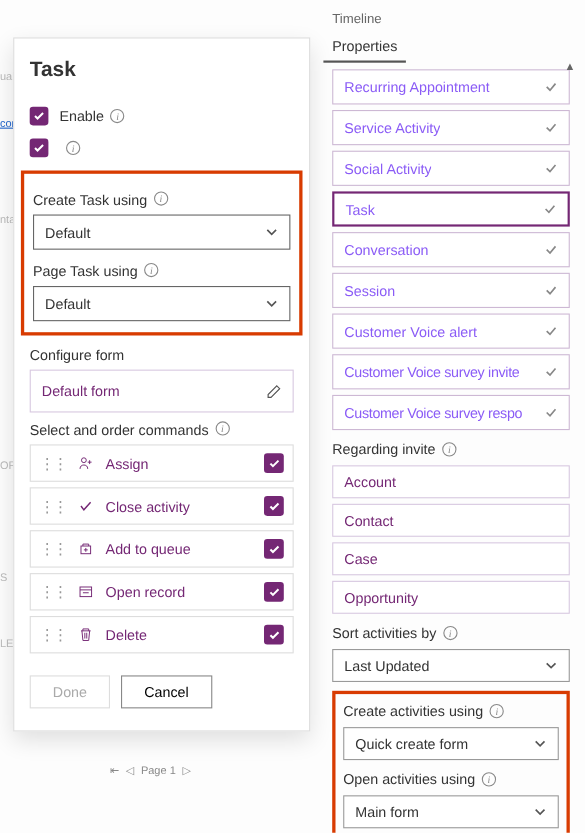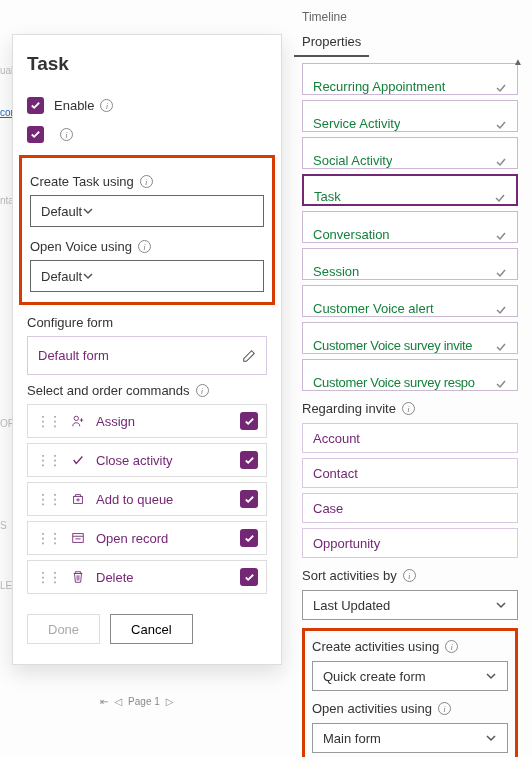--- a/index.html
+++ b/index.html
@@ -3,38 +3,38 @@
 <meta charset="utf-8">
 <style>
 *{box-sizing:border-box;margin:0;padding:0;font-family:"Segoe UI",-apple-system,sans-serif}
 body{background:#fdfdfd;width:532px;height:757px;overflow:hidden;position:relative;font-size:13px;color:#333}
 .left-panel{position:absolute;left:12px;top:34px;width:270px;background:#fff;border:1px solid #ddd;box-shadow:0 8px 20px rgba(0,0,0,.12);padding:18px 14px 20px 14px}
 .panel-title{font-size:19px;font-weight:600;margin-bottom:22px}
 .chk-row{display:flex;align-items:center;margin-bottom:12px;font-size:13px}
 .chk{width:17px;height:17px;border-radius:3px;background:#742774;margin-right:10px;display:flex;align-items:center;justify-content:center}
 .chk svg{stroke:#fff;width:11px;height:11px}
 .info-icon{width:13px;height:13px;border:1px solid #888;border-radius:50%;display:inline-flex;align-items:center;justify-content:center;font-size:9px;color:#888;margin-left:6px;font-style:italic;font-family:serif}
-.section-label{font-size:13px;display:flex;align-items:center;margin:8px 0 6px 0}
-.select{height:32px;border:1px solid #666;padding:0 10px;display:flex;align-items:center;justify-content:flex-start;background:#fff}
+.section-label{font-size:13px;display:flex;align-items:flex-start;margin:8px 0 6px 0}
+.select{height:32px;border:1px solid #666;padding:0 10px;display:flex;align-items:center;justify-content:space-between;background:#fff}
 .chev{width:12px;height:12px}
 .red-box{border:3px solid #d83b01;padding:8px 8px 10px 8px;margin:6px -8px 10px -8px}
 .config-form{height:39px;border:1px solid #d8c8e0;color:#742774;display:flex;align-items:center;justify-content:space-between;padding:0 10px;margin-bottom:8px}
 .cmd-item{height:34px;border:1px solid #ddd;display:flex;align-items:center;padding:0 8px;margin-bottom:5px}
 .grip{color:#999;font-size:14px;margin-right:10px;letter-spacing:-2px}
 .cmd-icon{width:16px;height:16px;margin-right:10px;color:#742774;display:flex;align-items:center;justify-content:center}
 .cmd-label{color:#742774;flex:1}
 .cmd-chk{width:18px;height:18px;border-radius:3px;background:#742774;display:flex;align-items:center;justify-content:center}
 .btn-row{display:flex;gap:10px;margin-top:20px;justify-content:flex-start}
 .btn{height:30px;padding:0 20px;border:1px solid #888;background:#fff;font-size:13px}
 .btn.primary{color:#aaa;border-color:#ddd}
 .right-panel{position:absolute;left:294px;top:8px;width:232px}
 .right-header{font-size:12px;color:#666;padding:2px 8px}
 .right-tab{font-size:13px;padding:6px 8px;border-bottom:2px solid #555;display:inline-block;color:#333;margin-top:2px}
 .right-body{padding:6px 8px 0 8px}
-.activity-item{height:32px;border:1px solid #cdb8d4;display:flex;align-items:flex-end;justify-content:space-between;padding:0 10px;margin-bottom:5px;color:#15803d;font-size:13px;background:#fff;overflow:hidden;white-space:nowrap}
+.activity-item{height:32px;border:1px solid #cdb8d4;display:flex;align-items:center;justify-content:space-between;padding:0 10px;margin-bottom:5px;color:#8b5cf6;font-size:13px;background:#fff;overflow:hidden;white-space:nowrap}
 .activity-item.selected{border:2px solid #742774}
 .activity-item.tight{letter-spacing:-.3px}
 .right-section{font-size:13px;display:flex;align-items:center;margin:10px 0 7px 0;color:#333}
 .r-list-item{height:30px;border:1px solid #d8c8e0;display:flex;align-items:center;padding:0 10px;margin-bottom:5px;color:#742774;background:#fff}
 .sort-select{height:30px;border:1px solid #999;padding:0 10px;display:flex;align-items:center;justify-content:space-between;background:#fff}
 .red-box2{border:3px solid #d83b01;padding:6px 7px 3px 7px;margin:8px 0 0 0}
 .collapse{position:absolute;right:3px;top:48px;font-size:10px;color:#666}
 .pager{position:absolute;left:100px;bottom:50px;font-size:10px;color:#888;display:flex;align-items:center;gap:6px}
 .ghost-txt{position:absolute;font-size:10px;color:#bbb}
 svg{fill:none}
@@ -76,21 +76,21 @@
         <span>Create Task using</span>
         <span class="info-icon">i</span>
       </div>
     <div class="select">
       <span>Default</span>
       <svg class="chev" viewBox="0 0 12 12">
           <path d="M2 4l4 4 4-4" stroke="#555" stroke-width="1.5"></path>
         </svg>
     </div>
     <div class="section-label" style="margin-top:12px">
-        <span>Open Voice using</span>
+        <span>Page Task using</span>
         <span class="info-icon">i</span>
       </div>
     <div class="select">
       <span>Default</span>
       <svg class="chev" viewBox="0 0 12 12">
           <path d="M2 4l4 4 4-4" stroke="#555" stroke-width="1.5"></path>
         </svg>
     </div>
   </div>
 

